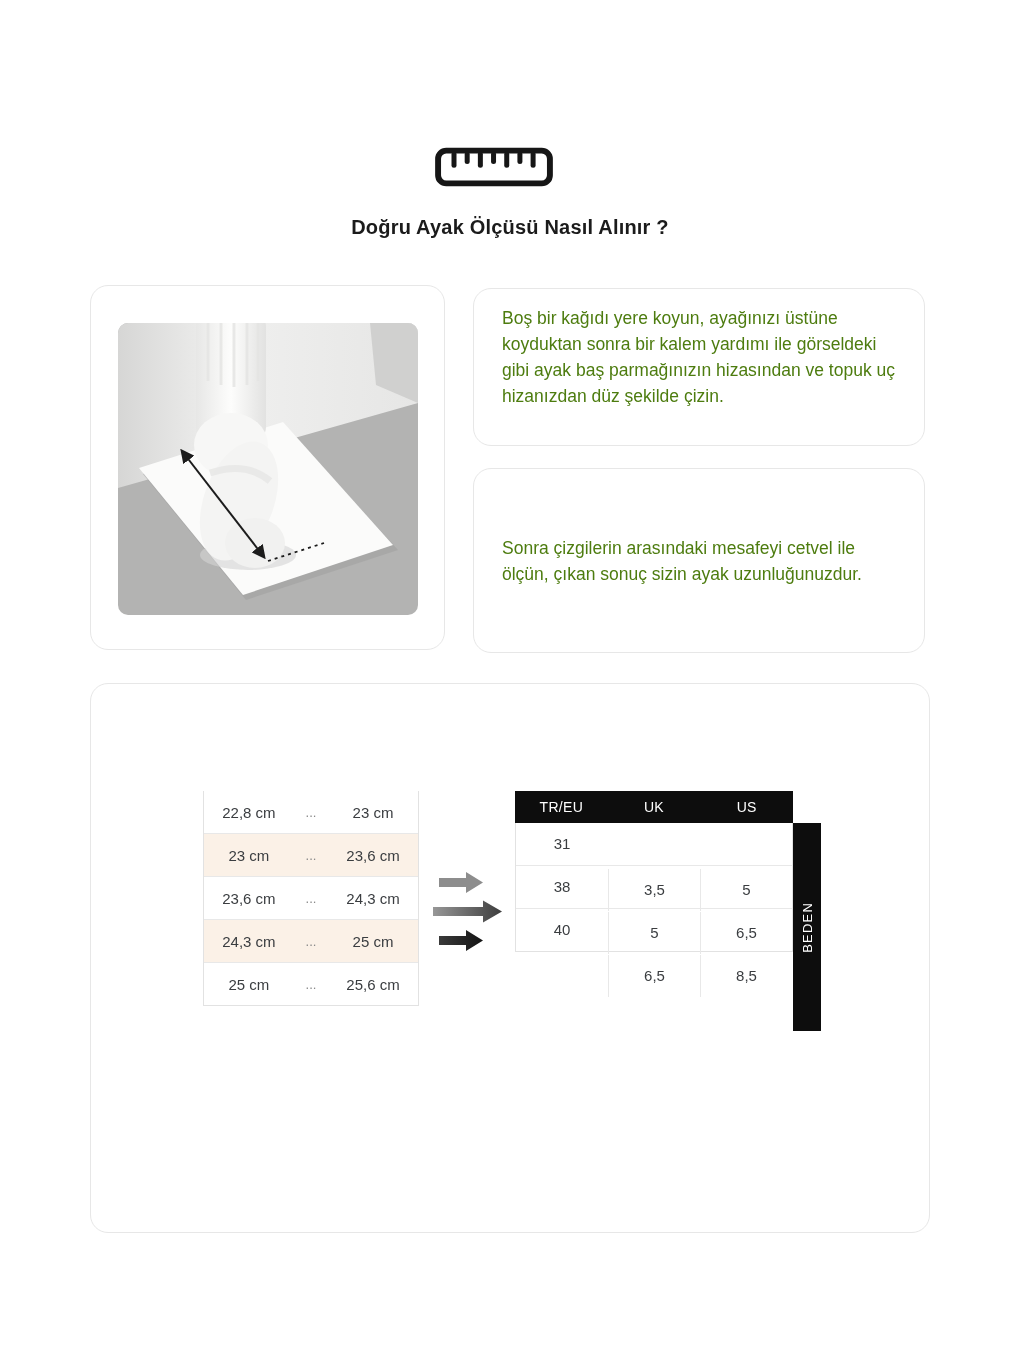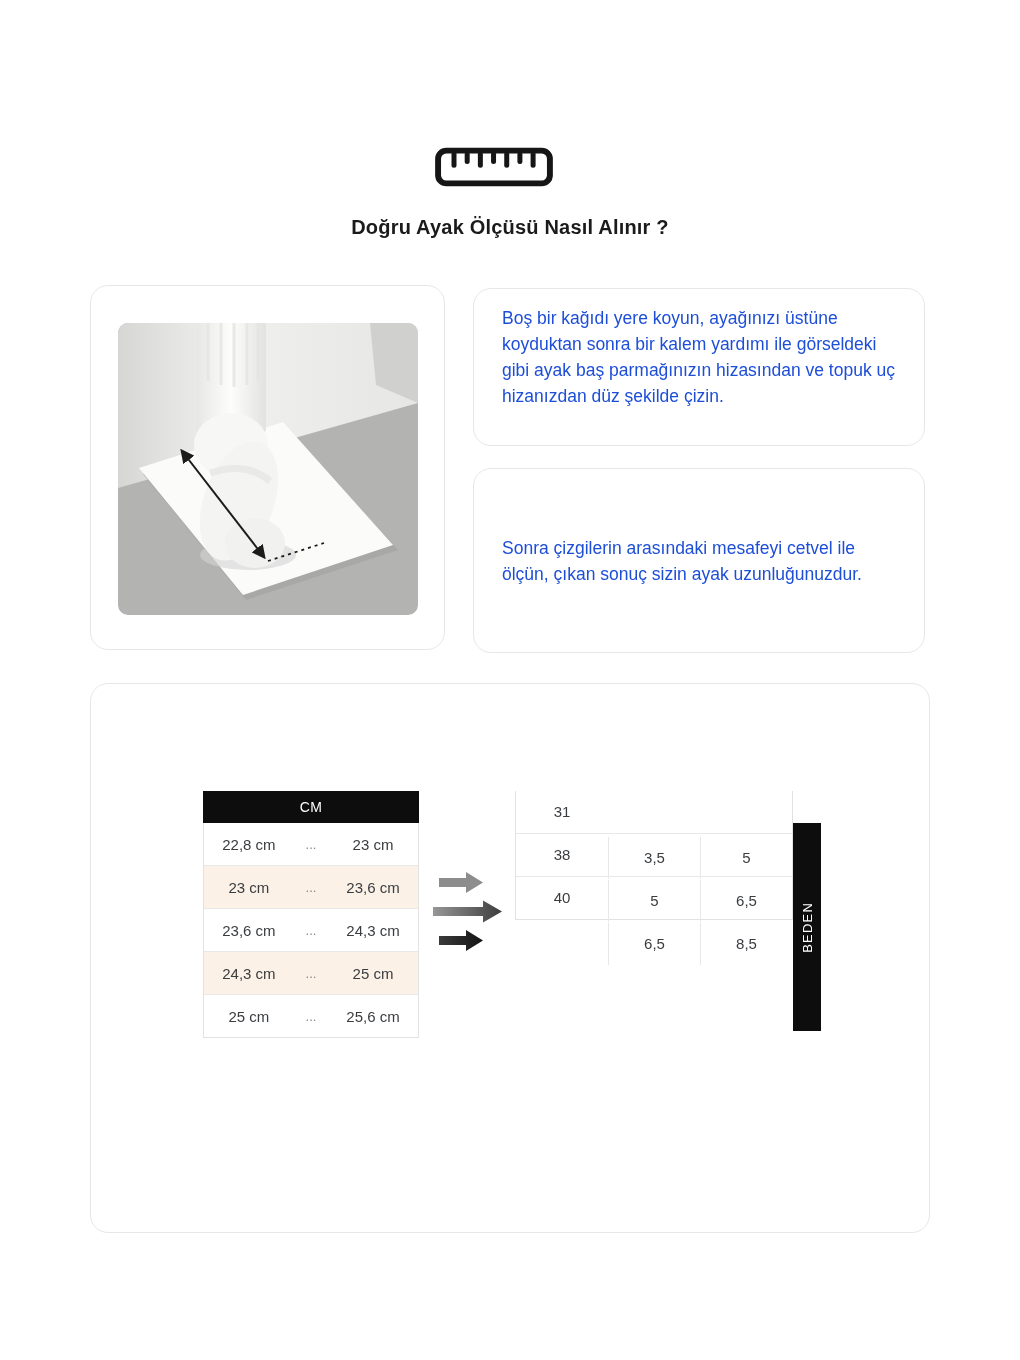--- a/index.html
+++ b/index.html
@@ -29,21 +29,21 @@
   .photo-card { left: 90px; top: 285px; width: 355px; height: 365px; }
   .photo {
     position: absolute; left: 27px; top: 37px;
     width: 300px; height: 292px;
     border-radius: 10px; overflow: hidden;
   }
   .note1 { left: 473px; top: 288px; width: 452px; height: 158px; }
   .note2 { left: 473px; top: 468px; width: 452px; height: 185px; display: flex; align-items: center; }
   .note-text {
     padding: 16px 28px 0 28px;
-    font-size: 17.5px; line-height: 26px; color: #1d4ed8;
+    font-size: 17.5px; line-height: 26px; color: #4d7c0f;
   }
   .note2 .note-text { padding: 0 28px; }
 
   
   .table-card { left: 90px; top: 683px; width: 840px; height: 550px; }
   .table-title {
     position: absolute; left: 0; top: 33px; width: 100%;
     text-align: center; font-size: 24px; font-weight: 700; color: #1b1b1b;
   }
 
@@ -173,21 +173,20 @@
   <div class="note-text">Boş bir kağıdı yere koyun, ayağınızı üstüne koyduktan sonra bir kalem yardımı ile görseldeki gibi ayak baş parmağınızın hizasından ve topuk uç hizanızdan düz şekilde çizin.</div>
 </div>
 
 <div class="card note2">
   <div class="note-text">Sonra çizgilerin arasındaki mesafeyi cetvel ile ölçün, çıkan sonuç sizin ayak uzunluğunuzdur.</div>
 </div>
 
 <div class="card table-card">
 
   <div class="cm-table">
-    <div class="t-header">CM</div>
 
     <div class="cm-row">
       <span>22,8 cm</span>
       <span class="range-sep">...</span>
       <span>23 cm</span>
     </div>
     <div class="cm-row stripe">
       <span>23 cm</span>
       <span class="range-sep">...</span>
       <span>23,6 cm</span>
@@ -221,20 +220,25 @@
           <stop offset="1" stop-color="#141414"></stop>
         </linearGradient>
       </defs>
       <path d="M8,11 h27 v-6 l17,10.5 -17,10.5 v-6 h-27 z" fill="#8d8d8d"></path>
       <path d="M2,40 h50 v-6.5 l19,11 -19,11 v-6.5 h-50 z" fill="url(#agMid)"></path>
       <path d="M8,69 h27 v-6 l17,10.5 -17,10.5 v-6 h-27 z" fill="url(#agBot)"></path>
     </svg>
   </div>
 
   <div class="cv-table">
+    <div class="cv-header">
+      <span>TR/EU</span>
+      <span>UK</span>
+      <span>US</span>
+    </div>
 
     <div class="cv-row">
       <span>31</span>
       <span>3,5</span>
       <span>5</span>
     </div>
     <div class="cv-row">
       <span>38</span>
       <span>5</span>
       <span>6,5</span>

